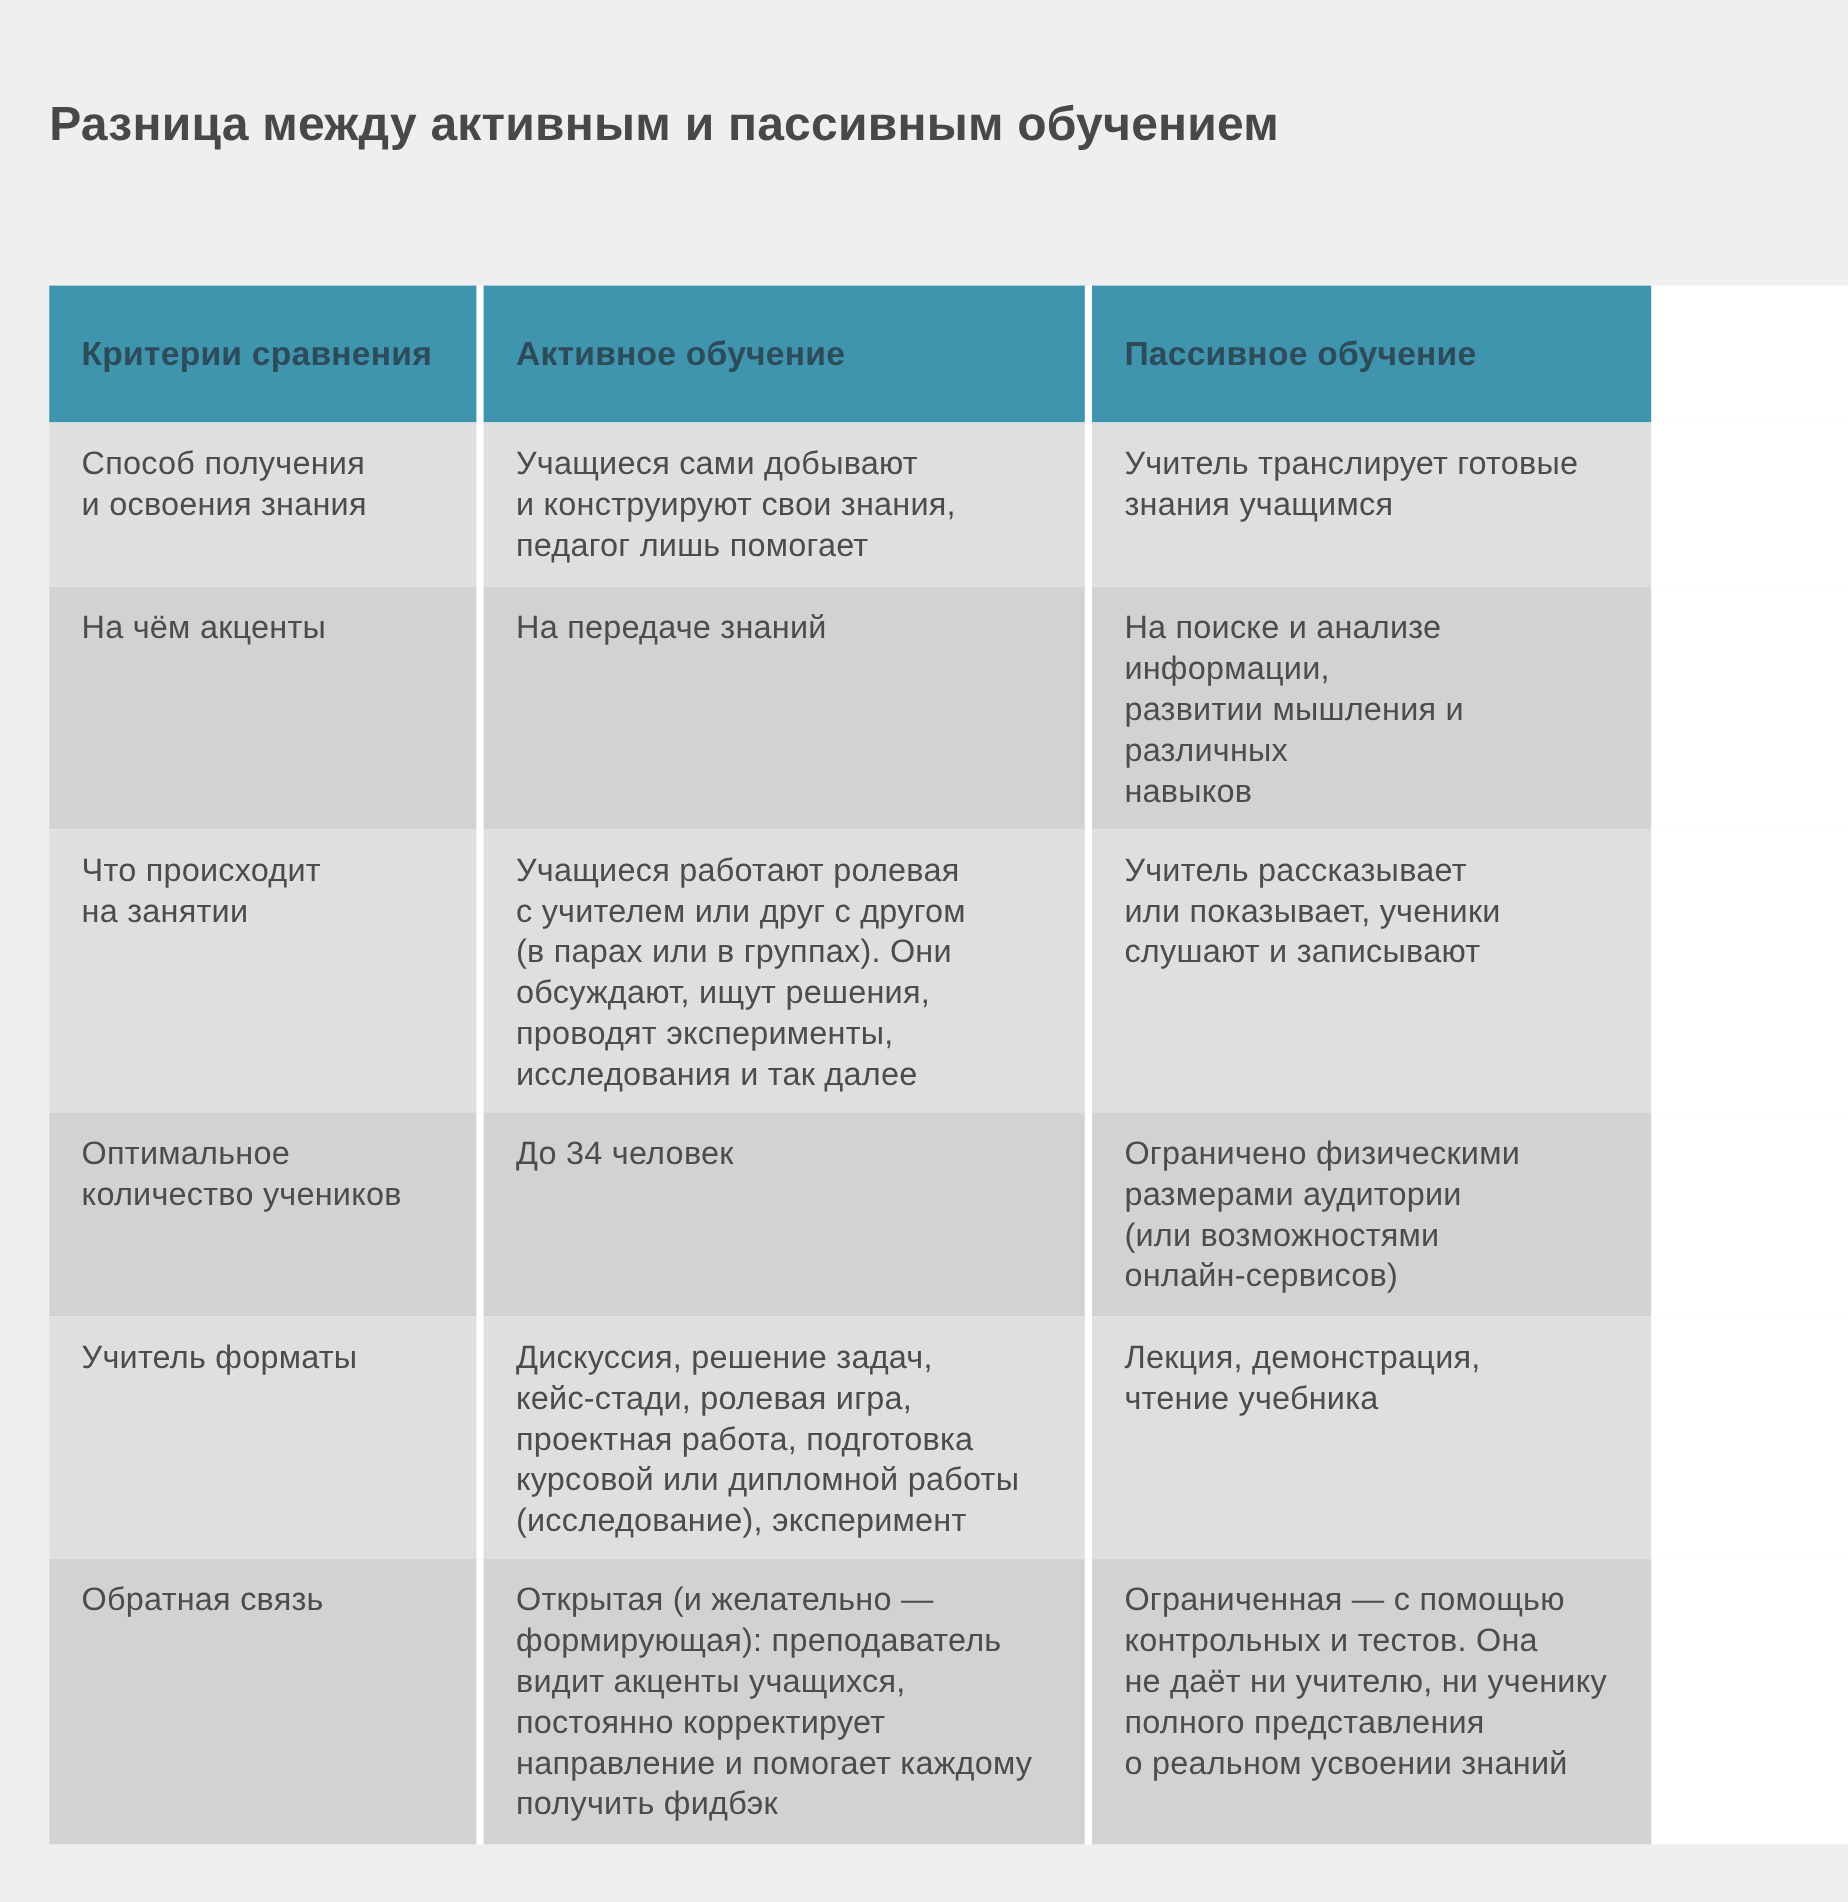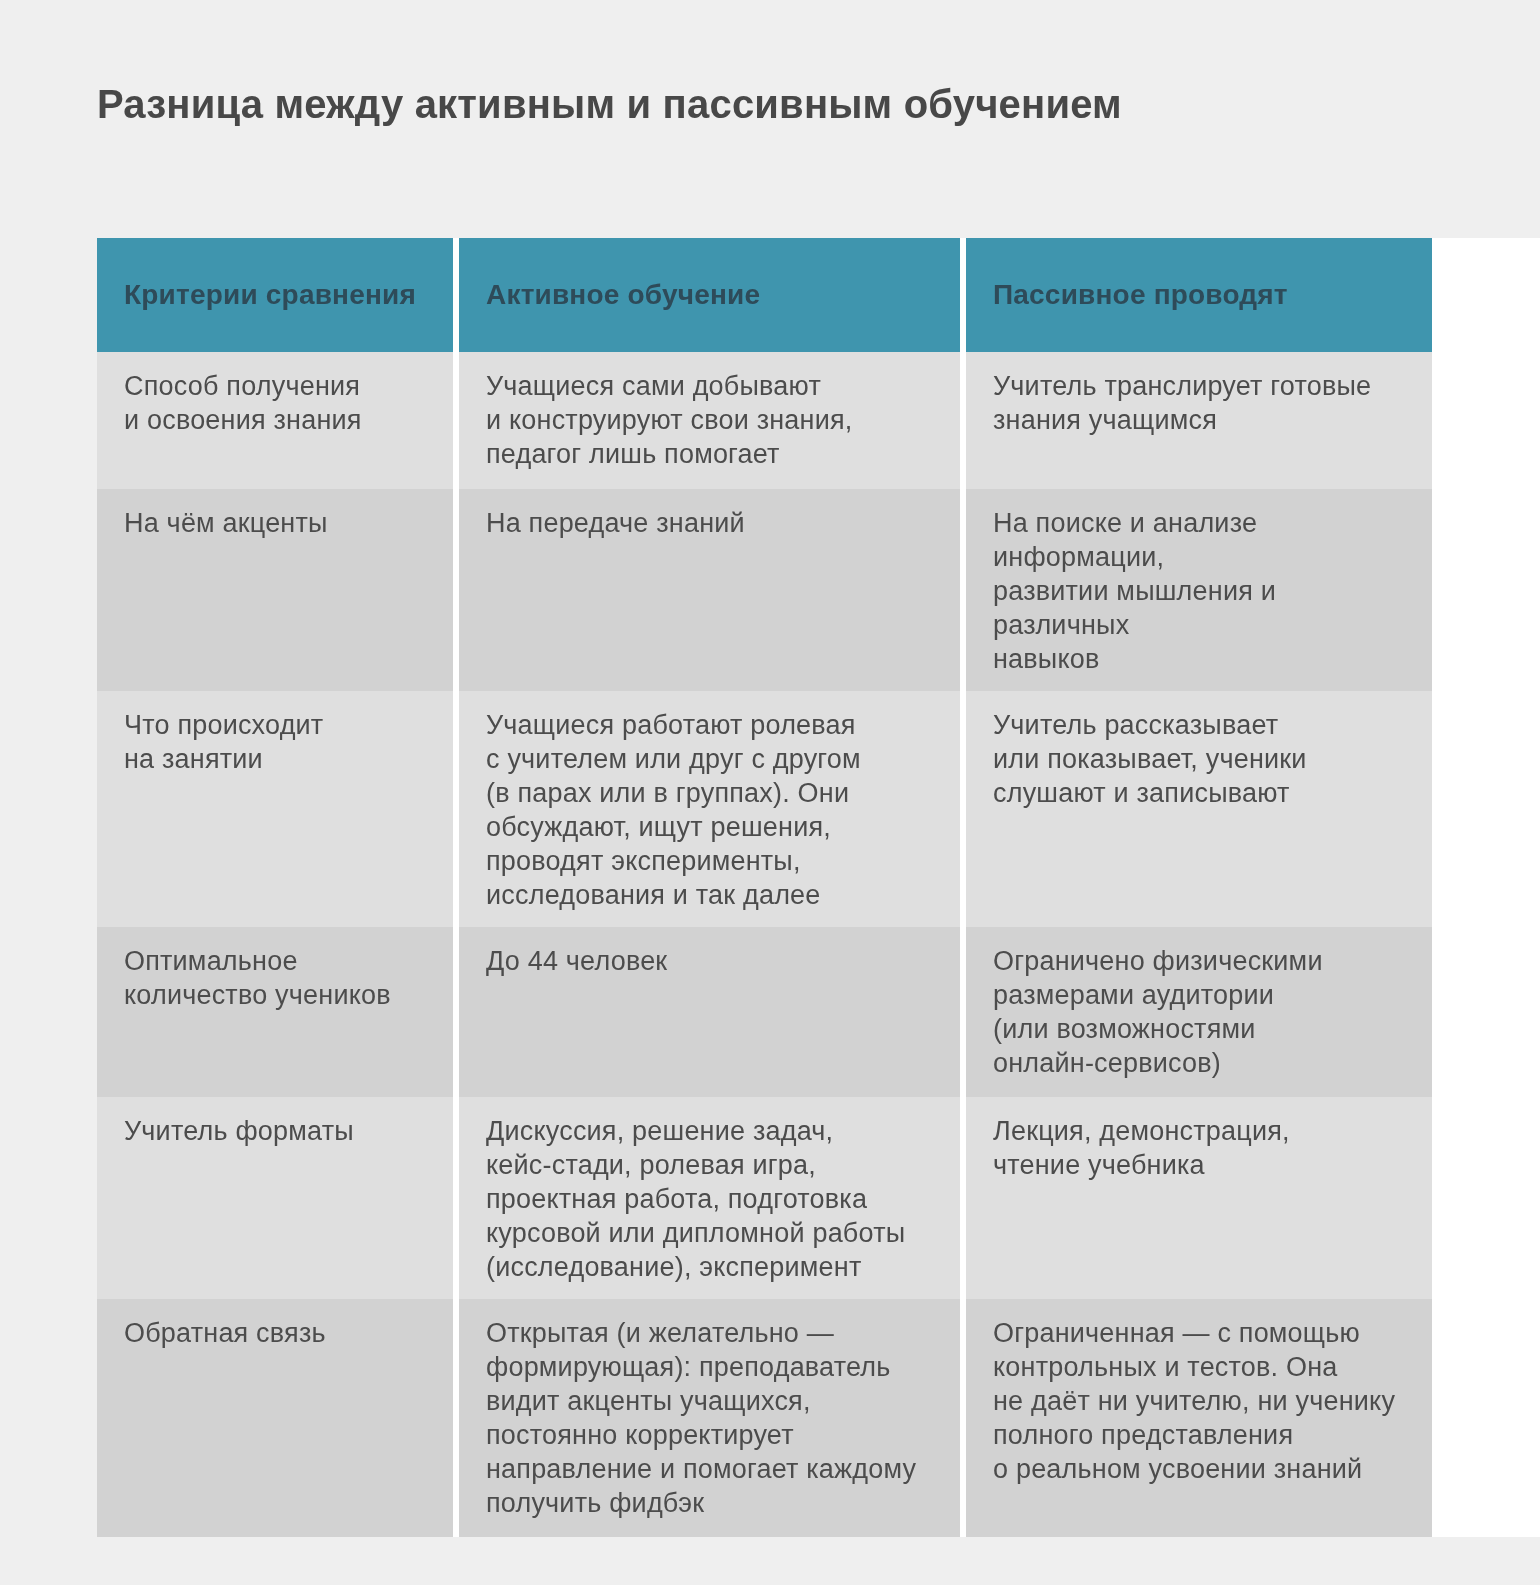--- a/index.html
+++ b/index.html
@@ -14,21 +14,21 @@
   }
   html,body{margin:0;padding:0;}
   body{
     width:1540px;height:1585px;
     background:var(--page-bg);
     font-family:"Liberation Sans","DejaVu Sans",sans-serif;
     -webkit-font-smoothing:antialiased;
   }
   .page{
     width:1540px;height:1585px;
-    padding:80px 0 0 97px;
+    padding:80px 0 0 41px;
     box-sizing:border-box;
   }
   .title{
     margin:0;
     font-size:40px;
     line-height:48px;
     font-weight:700;
     color:var(--title-text);
     letter-spacing:.2px;
   }
@@ -74,21 +74,21 @@
 </head>
 <body>
 
 <div class="page">
   <h1 class="title">Разница между активным и пассивным обучением</h1>
 
   <div class="table">
     <div class="row header">
       <div class="cell th">Критерии сравнения</div>
       <div class="cell th">Активное обучение</div>
-      <div class="cell th">Пассивное проводят</div>
+      <div class="cell th">Пассивное обучение</div>
     </div>
     <div id="rows">
         <div class="row body">
           <div class="cell td">Способ получения
 и освоения знания</div>
           <div class="cell td">Учащиеся сами добывают
 и конструируют свои знания,
 педагог лишь помогает</div>
           <div class="cell td">Учитель транслирует готовые
 знания учащимся</div>
@@ -109,21 +109,21 @@
 обсуждают, ищут решения,
 проводят эксперименты,
 исследования и так далее</div>
           <div class="cell td">Учитель рассказывает
 или показывает, ученики
 слушают и записывают</div>
         </div>
         <div class="row body dark">
           <div class="cell td">Оптимальное
 количество учеников</div>
-          <div class="cell td">До 44 человек</div>
+          <div class="cell td">До 34 человек</div>
           <div class="cell td">Ограничено физическими
 размерами аудитории
 (или возможностями
 онлайн-сервисов)</div>
         </div>
         <div class="row body">
           <div class="cell td">Учитель форматы</div>
           <div class="cell td">Дискуссия, решение задач,
 кейс-стади, ролевая игра,
 проектная работа, подготовка

